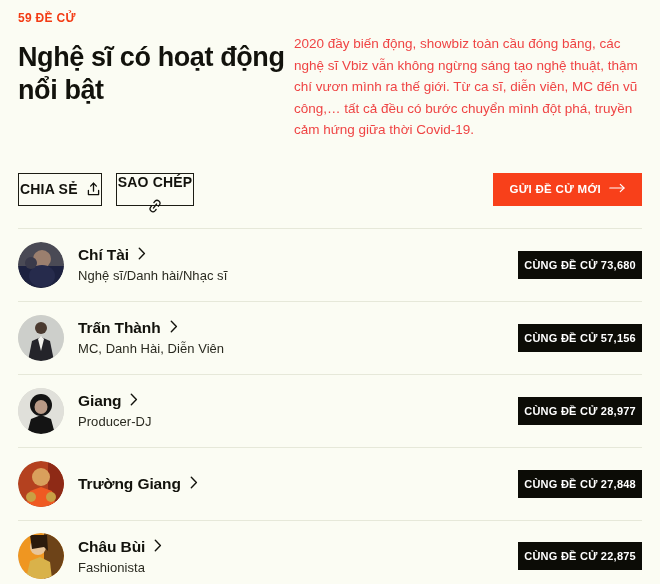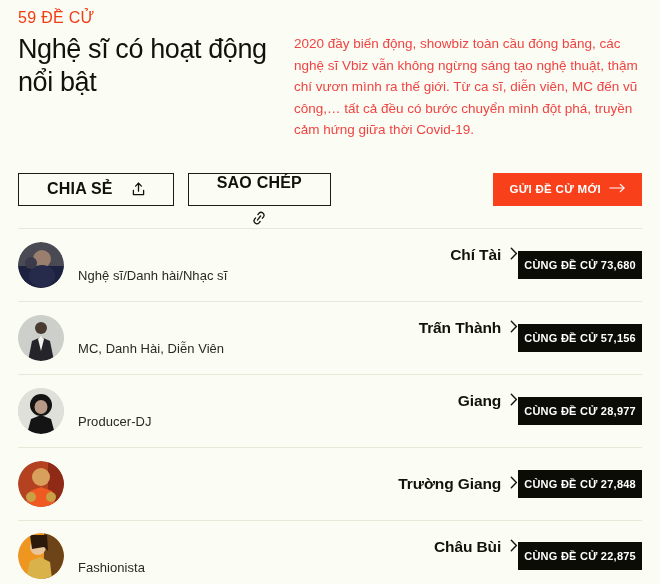--- a/index.html
+++ b/index.html
@@ -26,31 +26,31 @@
     display: flex;
     justify-content: space-between;
     align-items: flex-start;
     padding-top: 11px;
   }
 
   .header-left { width: 270px; flex: 0 0 270px; }
 
   .eyebrow {
     color: #f33b14;
-    font-size: 16px;
-    font-weight: normal;
+    font-size: 12px;
+    font-weight: bold;
     letter-spacing: 0.3px;
     line-height: 14px;
   }
 
   .headline {
-    margin-top: 8px;
+    margin-top: 16px;
     font-size: 27px;
     line-height: 33px;
-    font-weight: normal;
+    font-weight: bold;
     letter-spacing: -0.4px;
     color: #12120c;
   }
 
   .header-right {
     width: 348px;
     flex: 0 0 348px;
     padding-top: 22px;
   }
 
@@ -67,23 +67,23 @@
     align-items: center;
     height: 33px;
   }
 
   .ghost-btn {
     height: 33px;
     border: 1px solid #1c1c14;
     background: transparent;
     display: inline-flex;
     align-items: center;
-    gap: 19px;
-    padding: 0 28px;
-    font-size: 16px;
+    gap: 9px;
+    padding: 0 1px;
+    font-size: 14px;
     font-weight: bold;
     letter-spacing: 0.2px;
     color: #12120c;
     cursor: pointer;
     font-family: "Liberation Sans", sans-serif;
   }
   .ghost-btn + .ghost-btn { margin-left: 14px; flex-direction: column; }
 
   .ghost-btn svg { display: block; }
 
@@ -132,21 +132,20 @@
   .row-body {
     margin-left: 14px;
     flex: 1 1 auto;
     min-width: 0;
   }
 
   .name-line {
     display: flex;
     align-items: center;
     gap: 9px;
-    justify-content: flex-end;
   }
 
   .name {
     font-size: 15.5px;
     font-weight: bold;
     letter-spacing: -0.1px;
     color: #12120c;
     white-space: nowrap;
   }
 

